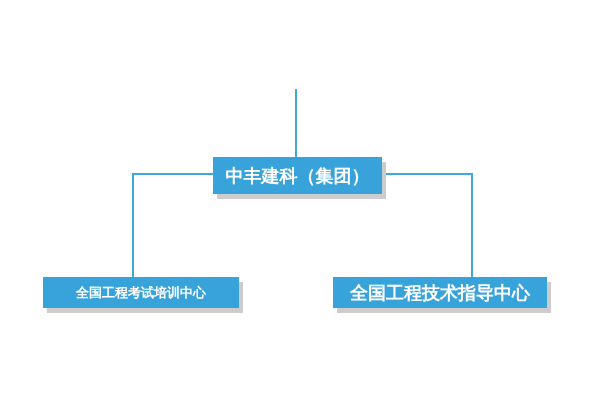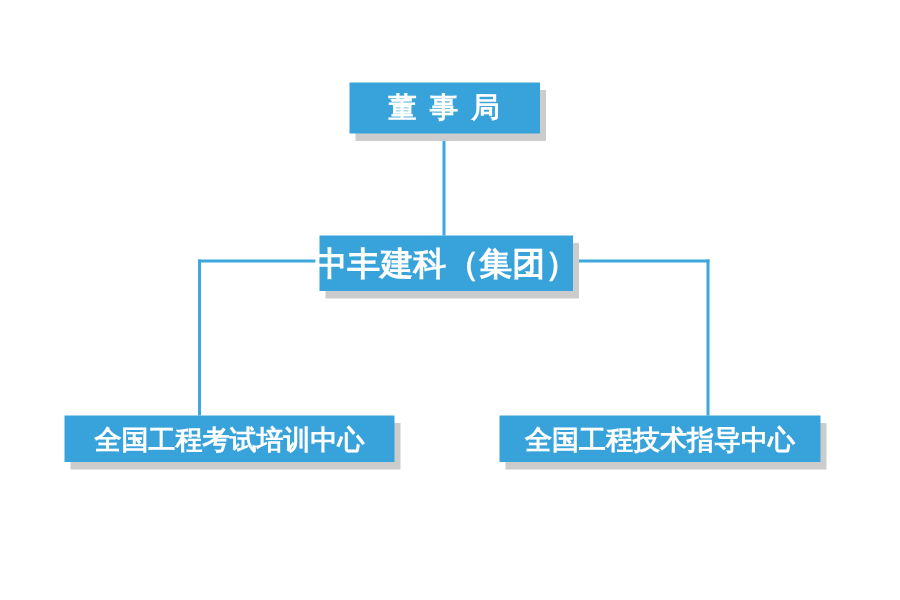--- a/index.html
+++ b/index.html
@@ -26,25 +26,25 @@
     box-shadow: 4px 5px 0 var(--shadow, #cccccc);
     box-sizing: border-box;
     white-space: nowrap;
   }
   .node-root {
     left: 233px; top: 55px; width: 127px; height: 34px;
     font-size: 19px; letter-spacing: 1px;
   }
   .node-group {
     left: 213px; top: 157px; width: 169px; height: 37px;
-    font-size: 22px;
+    font-size: 18px;
   }
   .node-left {
-    left: 43px; top: 277px; width: 220px; height: 31px;
-    font-size: 18px;
+    left: 43px; top: 277px; width: 196px; height: 31px;
+    font-size: 13px;
   }
   .node-right {
     left: 333px; top: 277px; width: 214px; height: 31px;
     font-size: 18px;
     justify-content: center;
   }
   .connector {
     position: absolute;
     background: var(--line, #3ea7db);
   }
@@ -58,23 +58,20 @@
 <body>
 
 <div id="canvas">
 
   <div class="connector conn-root-group"></div>
   <div class="connector conn-h-left"></div>
   <div class="connector conn-v-left"></div>
   <div class="connector conn-h-right"></div>
   <div class="connector conn-v-right"></div>
 
-  <div class="node node-root">
-    <span>董 事 局</span>
-  </div>
 
   <div class="node node-group">
     <span>中丰建科（集团）</span>
   </div>
 
   <div class="node node-left">
     <span>全国工程考试培训中心</span>
   </div>
 
   <div class="node node-right">

